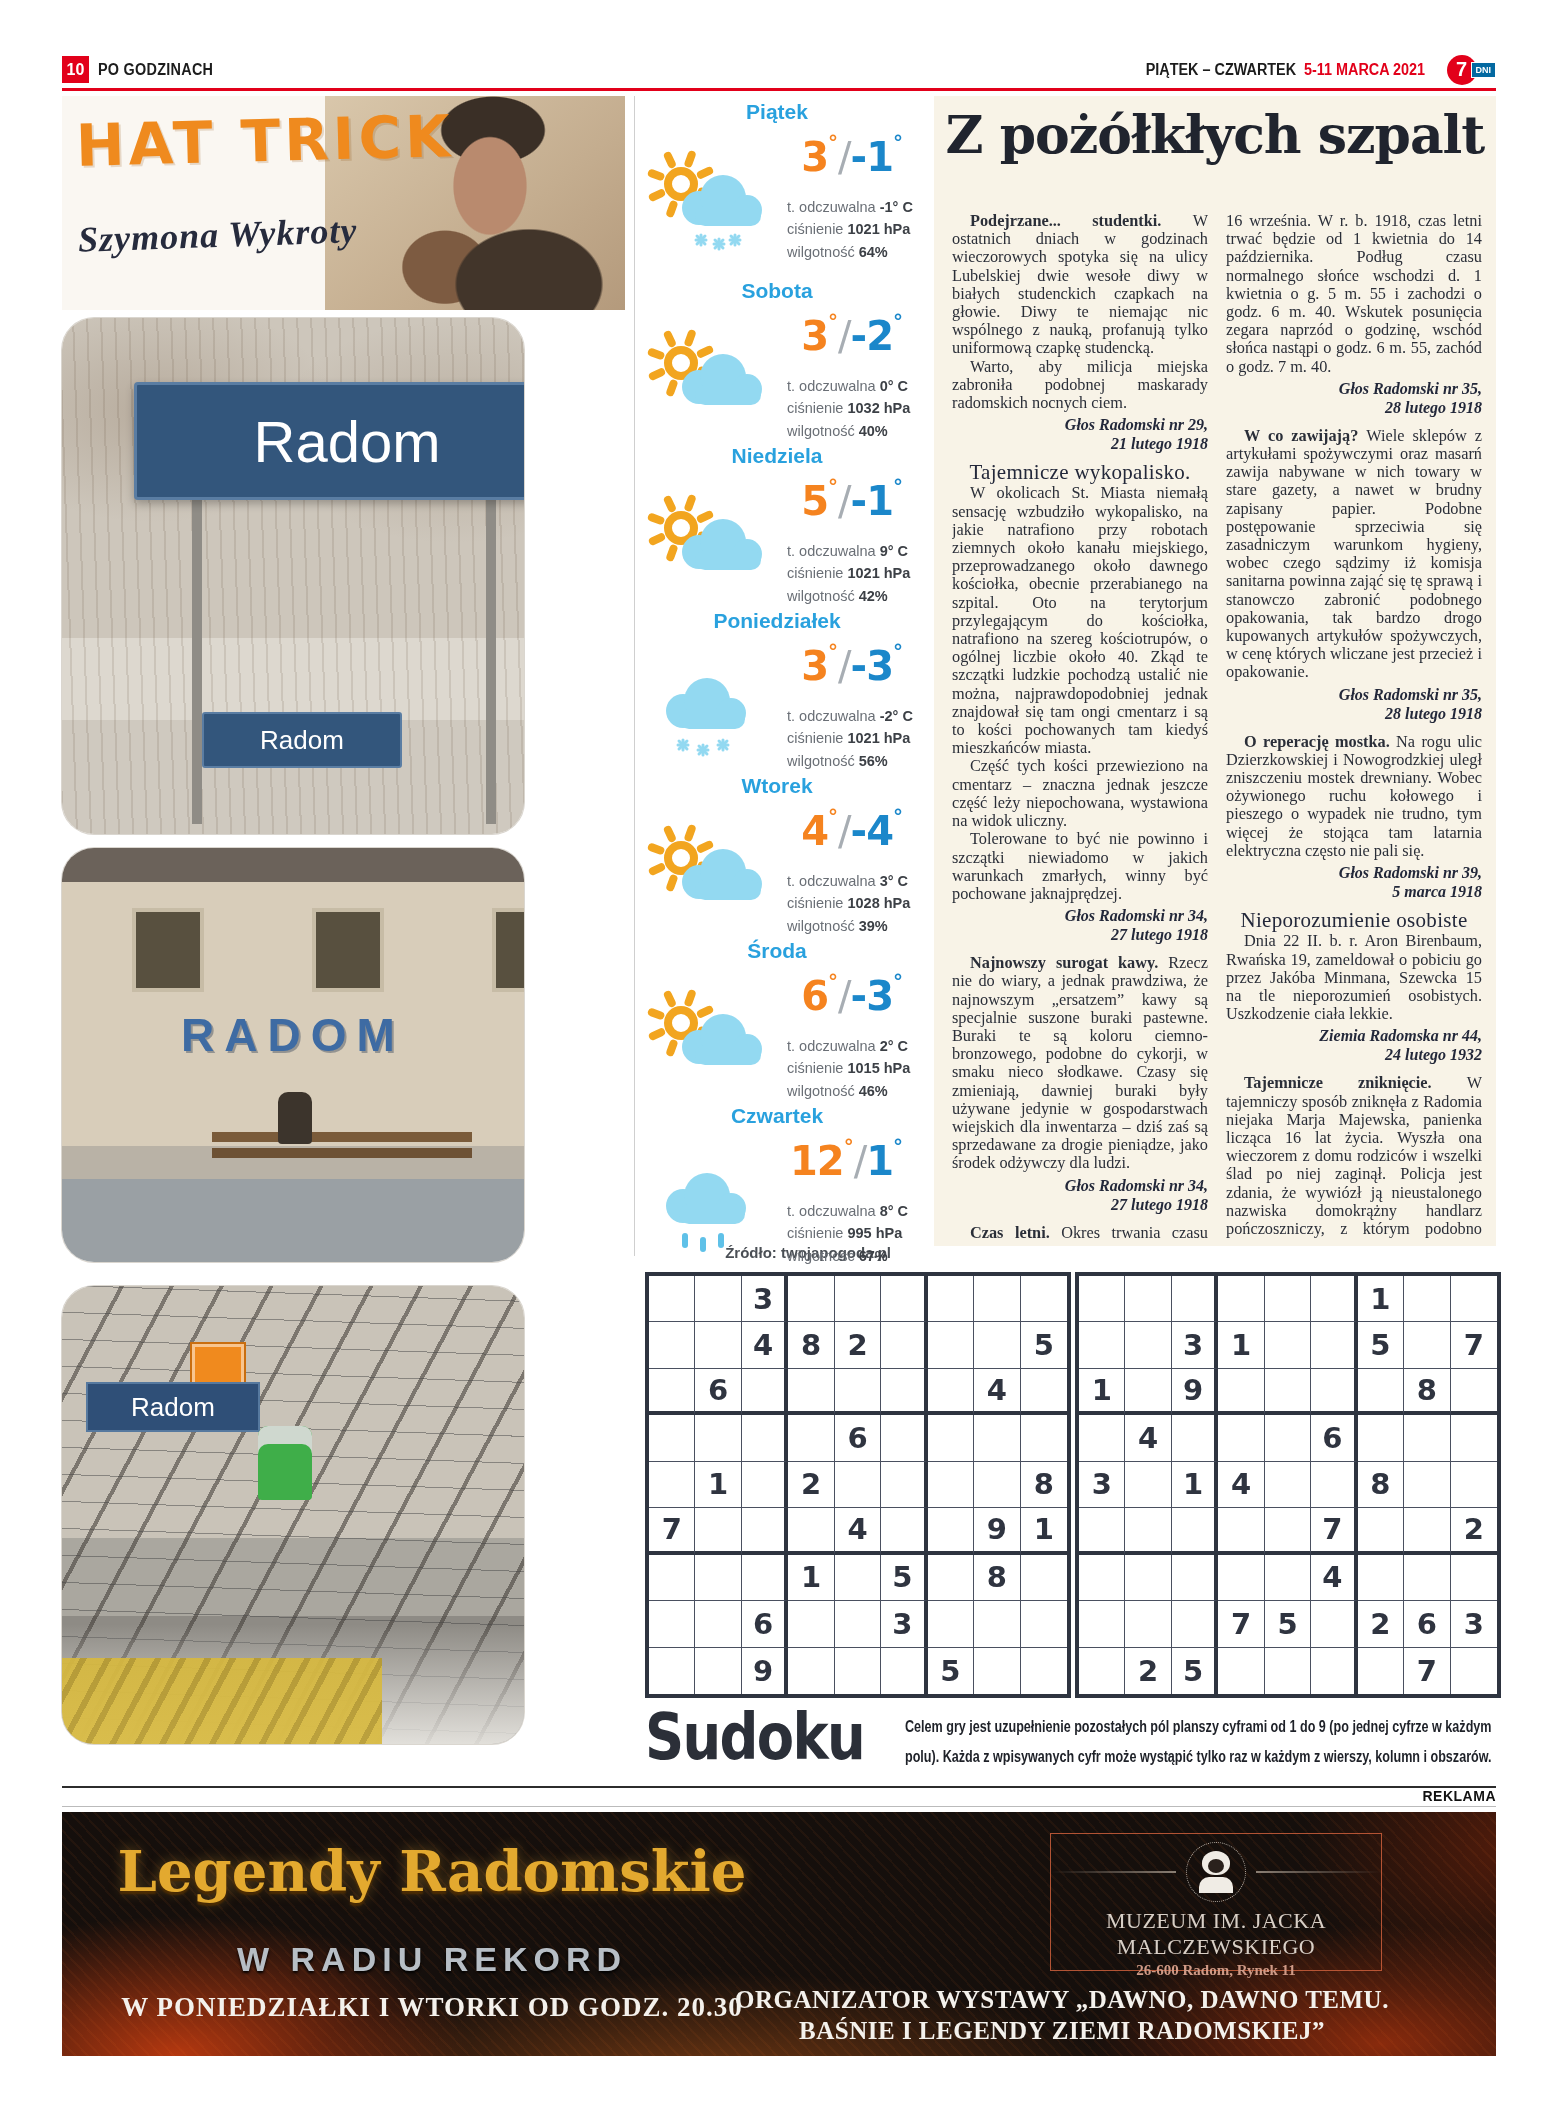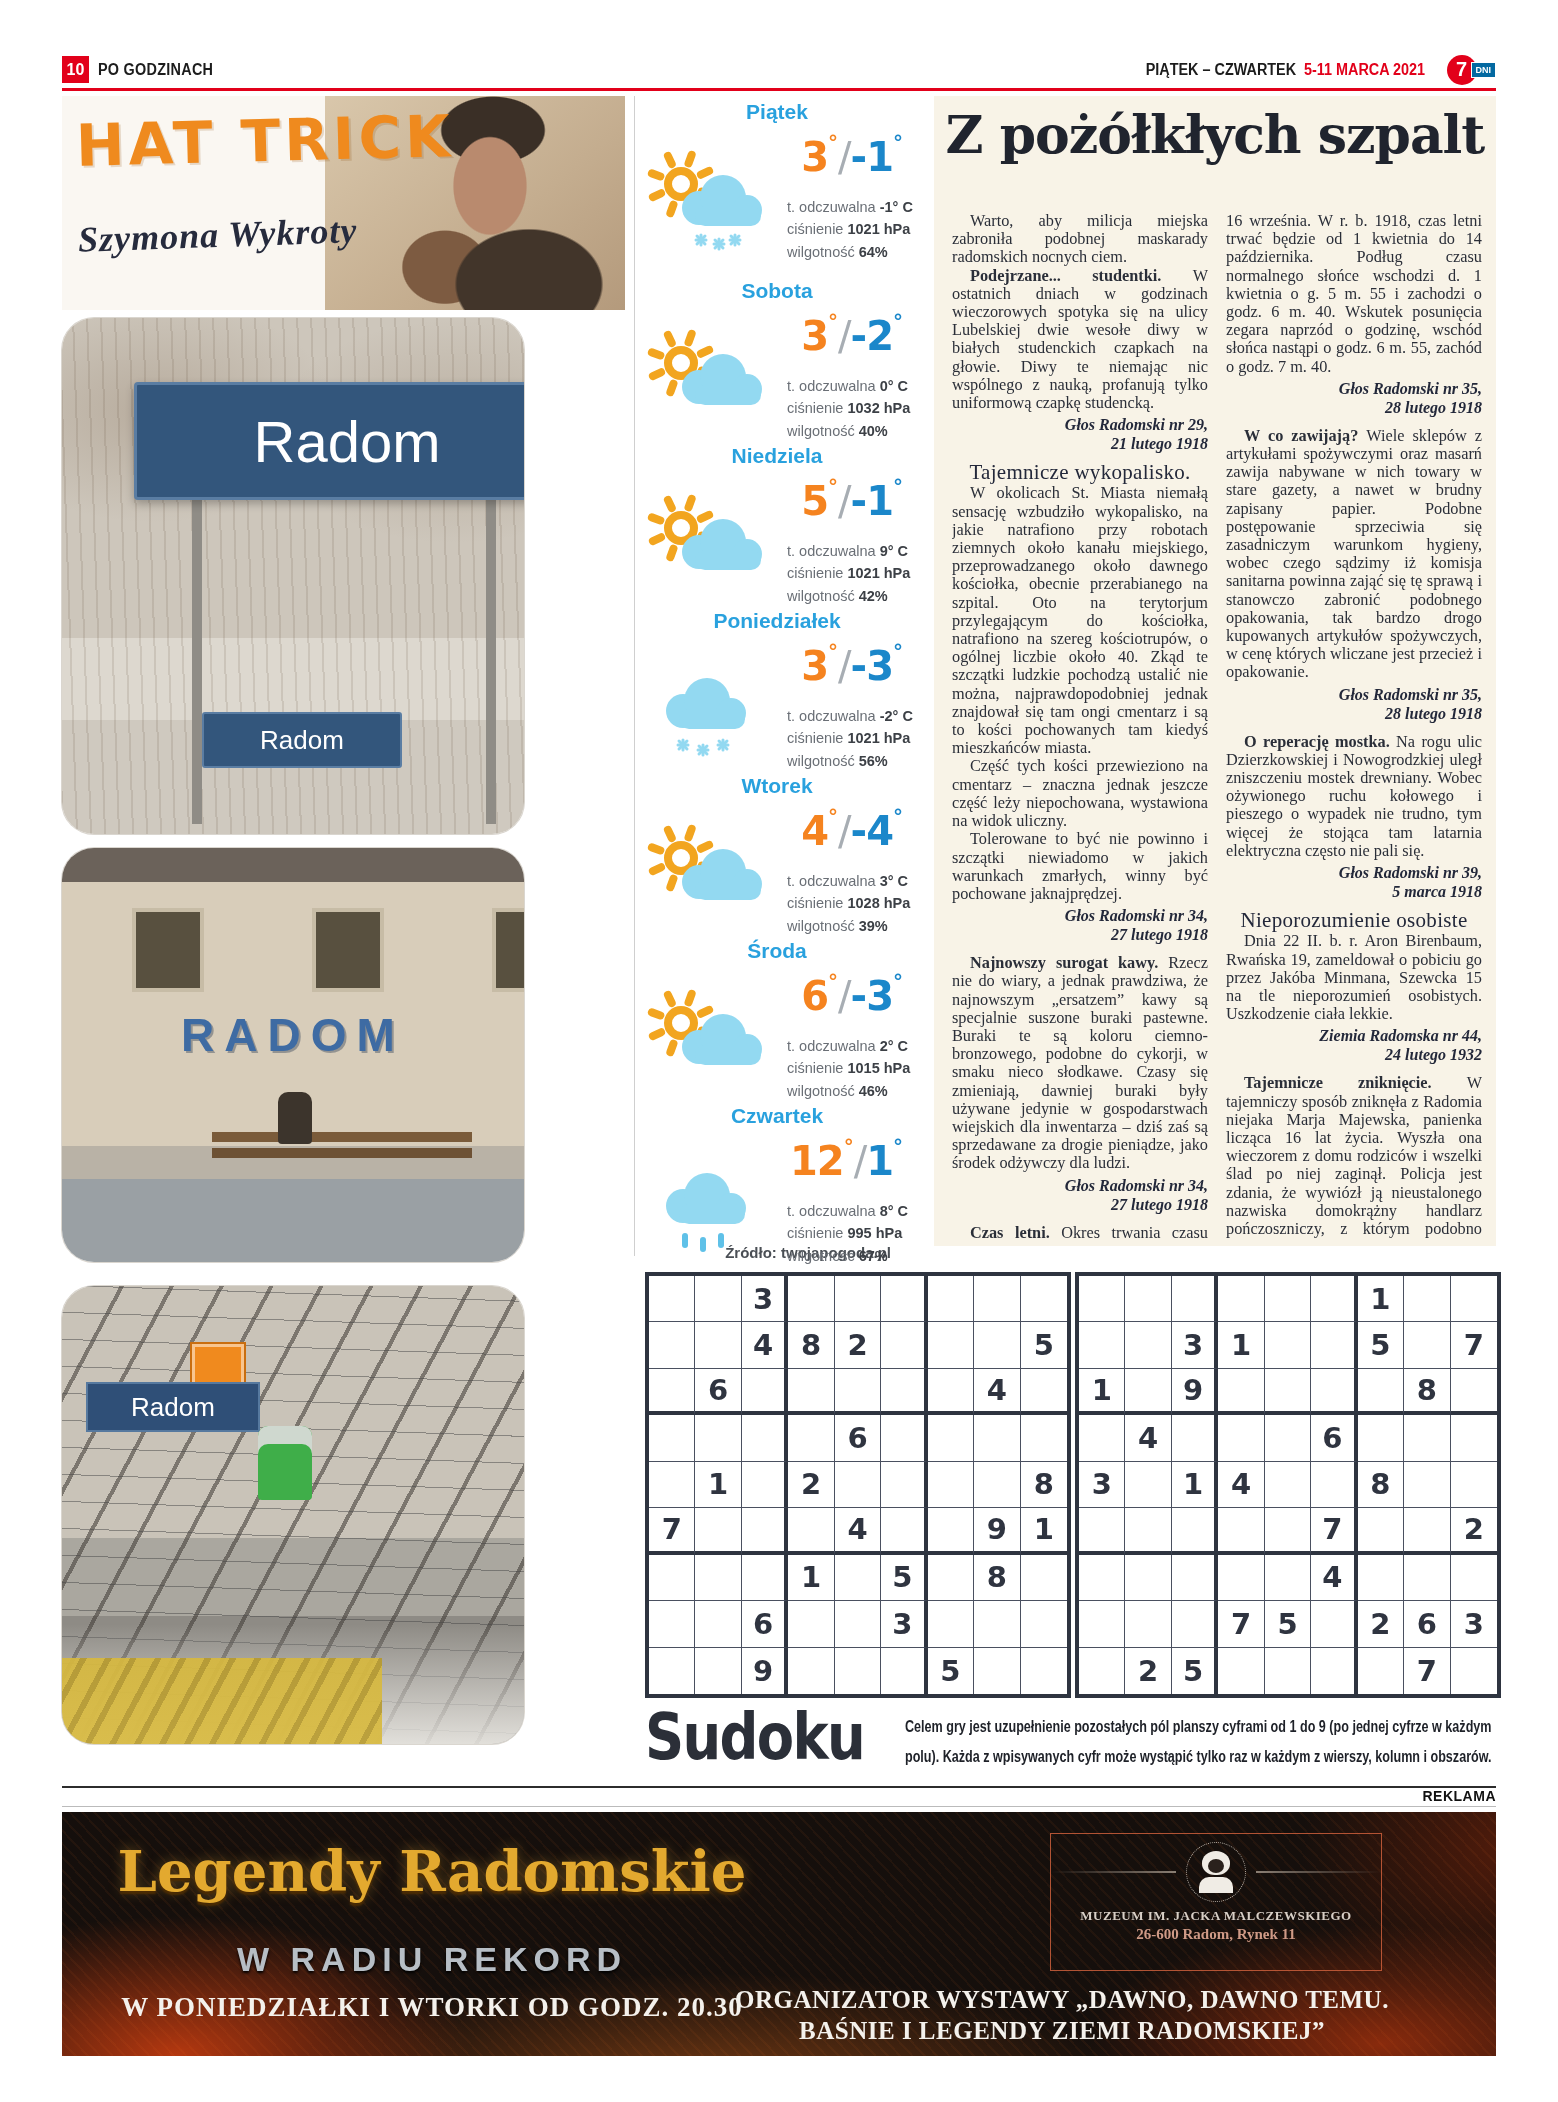--- a/index.html
+++ b/index.html
@@ -136,21 +136,21 @@
      font-weight:bold;font-size:27px;color:#f4f1ec;letter-spacing:1px;}
   .museum{position:absolute;left:988px;top:21px;width:330px;height:136px;border:1px solid rgba(205,95,60,.85);
      text-align:center;color:#d8cfc6;}
   .m-logo-row{display:flex;align-items:center;justify-content:center;gap:10px;margin-top:8px;}
   .m-line{flex:1;height:2px;background:linear-gradient(90deg,transparent,#8a7f74);}
   .m-line.r{background:linear-gradient(90deg,#8a7f74,transparent);}
   .m-logo{width:58px;height:58px;border-radius:50%;border:1px dotted #b5aca2;position:relative;flex:0 0 auto;}
   .m-head{position:absolute;left:15px;top:8px;width:28px;height:24px;background:#f0ece5;border-radius:50% 50% 46% 46%;}
   .m-face{position:absolute;left:21px;top:16px;width:16px;height:14px;background:#2a211c;border-radius:50%;}
   .m-bust{position:absolute;left:12px;top:34px;width:34px;height:16px;background:#f0ece5;border-radius:10px 10px 0 0;}
-  .m-name{font-family:"Liberation Serif",serif;font-weight:bold;font-size:13px;letter-spacing:.5px;margin-top:6px;}
+  .m-name{font-family:"Liberation Serif",serif;font-weight:normal;font-size:22px;letter-spacing:.5px;margin-top:6px;}
   .m-addr{font-family:"Liberation Serif",serif;font-weight:bold;font-size:15px;color:#cf9a86;margin-top:2px;}
   .ad-org{position:absolute;left:650px;top:172px;width:700px;text-align:center;font-family:"Liberation Serif",serif;
      font-weight:bold;font-size:25px;line-height:1.25;color:#f4f1ec;letter-spacing:.5px;}
 </style>
 </head>
 <body>
 
 <div class="page">
 
   <div class="hdr">
@@ -390,22 +390,22 @@
           <div>t. odczuwalna <b>8° C</b></div>
           <div>ciśnienie <b>995 hPa</b></div>
           <div>wilgotność <b>67%</b></div>
         </div>
       </div>
     </div>
 
   <div class="article">
     <div class="art-title">Z pożółkłych szpalt</div>
     <div class="art-col col1">
+        <p class="art-para"><strong>Podejrzane... studentki. </strong>W ostatnich dniach w godzinach wieczorowych spotyka się na ulicy Lubelskiej dwie wesołe diwy w białych studenckich czapkach na głowie. Diwy te niemając nic wspólnego z nauką, profanują tylko uniformową czapkę studencką.</p>
         <p class="art-para">Warto, aby milicja miejska zabroniła podobnej maskarady radomskich nocnych ciem.</p>
-        <p class="art-para"><strong>Podejrzane... studentki. </strong>W ostatnich dniach w godzinach wieczorowych spotyka się na ulicy Lubelskiej dwie wesołe diwy w białych studenckich czapkach na głowie. Diwy te niemając nic wspólnego z nauką, profanują tylko uniformową czapkę studencką.</p>
         <div class="art-source">
           <div>Głos Radomski nr 29,</div>
           <div>21 lutego 1918</div>
         </div>
         <div class="art-heading">Tajemnicze wykopalisko.</div>
         <p class="art-para">W okolicach St. Miasta niemałą sensację wzbudziło wykopalisko, na jakie natrafiono przy robotach ziemnych około kanału miejskiego, przeprowadzanego około dawnego kościołka, obecnie przerabianego na szpital. Oto na terytorjum przylegającym do kościołka, natrafiono na szereg kościotrupów, o ogólnej liczbie około 40. Zkąd te szczątki ludzkie pochodzą ustalić nie można, najprawdopodobniej jednak znajdował się tam ongi cmentarz i są to kości pochowanych tam kiedyś mieszkańców miasta.</p>
         <p class="art-para">Część tych kości przewieziono na cmentarz – znaczna jednak jeszcze część leży niepochowana, wystawiona na widok uliczny.</p>
         <p class="art-para">Tolerowane to być nie powinno i szczątki niewiadomo w jakich warunkach zmarłych, winny być pochowane jaknajprędzej.</p>
         <div class="art-source">
           <div>Głos Radomski nr 34,</div>

